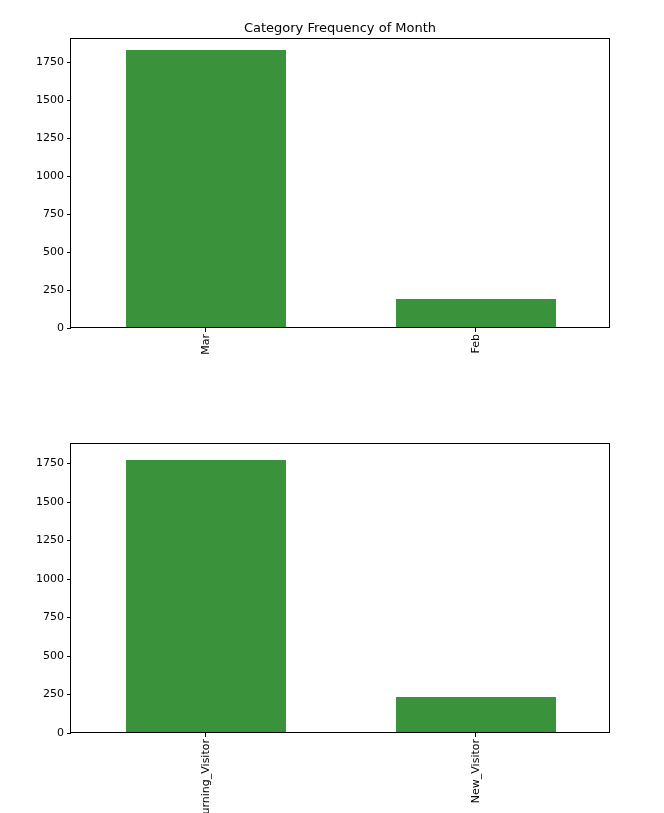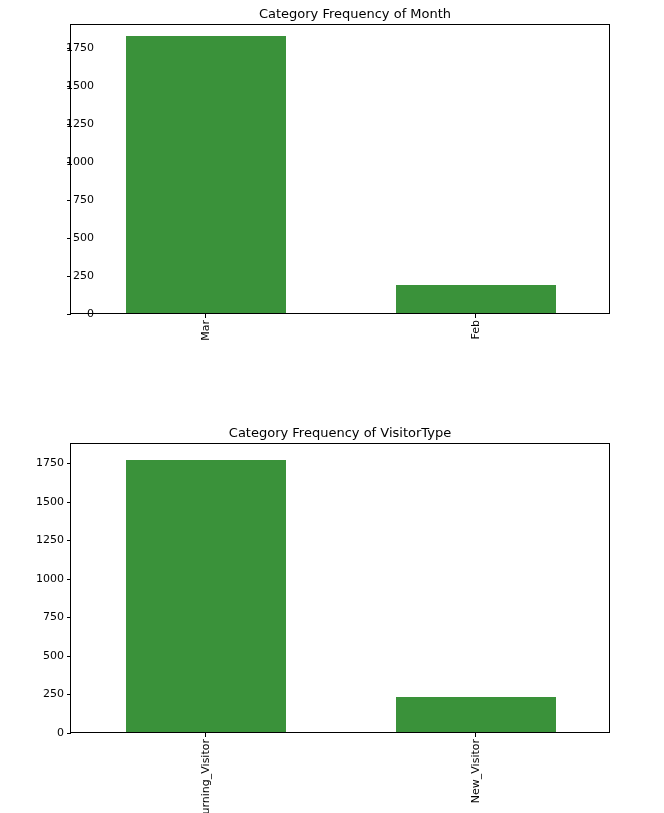--- a/index.html
+++ b/index.html
@@ -13,21 +13,21 @@
       width: 664px;
       height: 813px;
       position: relative;
       background: #fff;
     }
     .subplot {
       position: absolute;
       left: 70px;
       width: 540px;
     }
-    .subplot-1 { top: 6px; height: 350px; padding-left: 30px; }
+    .subplot-1 { top: 20px; height: 350px; }
     .subplot-2 { top: 425px; height: 350px; }
     .title {
       position: absolute;
       top: 0;
       left: 0;
       width: 100%;
       text-align: center;
       font-size: 13px;
       color: #000;
     }
@@ -110,21 +110,20 @@
     <div class="ytick" style="top:79px;">1500</div>
     <div class="ytick" style="top:41px;">1750</div>
 
     <div class="xtick-line" style="left:135px;"></div>
     <div class="xtick-line" style="left:405px;"></div>
     <div class="xtick-label" style="left:135px;">Mar</div>
     <div class="xtick-label" style="left:405px;">Feb</div>
   </div>
 
   <div class="subplot subplot-2">
-    <div class="title">Category Frequency of VisitorType</div>
     <div class="plot-area">
       <div class="bar" style="left:55px; height:272px;"></div>
       <div class="bar" style="left:325px; height:35px;"></div>
       <div class="ytick-line" style="top:289px;"></div>
       <div class="ytick-line" style="top:250px;"></div>
       <div class="ytick-line" style="top:212px;"></div>
       <div class="ytick-line" style="top:173px;"></div>
       <div class="ytick-line" style="top:135px;"></div>
       <div class="ytick-line" style="top:96px;"></div>
       <div class="ytick-line" style="top:58px;"></div>

